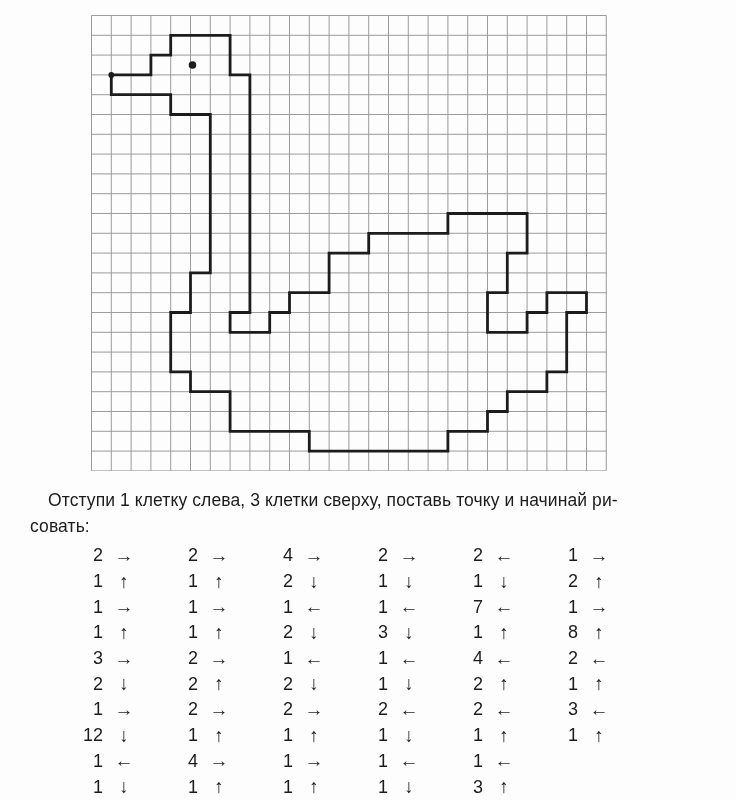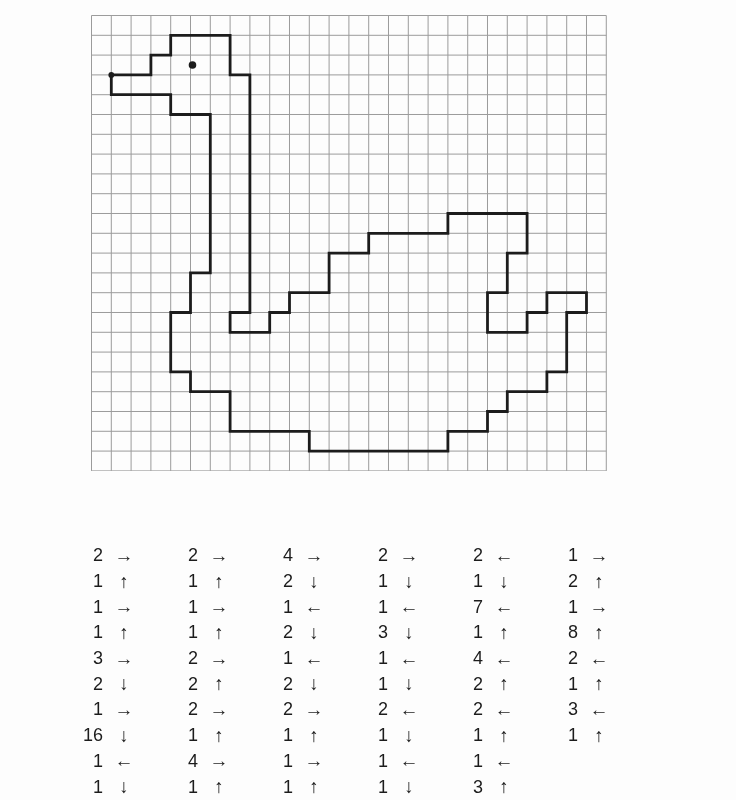--- a/index.html
+++ b/index.html
@@ -121,20 +121,24 @@
       <line x1="0" y1="376.2" x2="514.8000000000001" y2="376.2" class="grid-line"></line>
       <line x1="0" y1="396" x2="514.8000000000001" y2="396" class="grid-line"></line>
       <line x1="0" y1="415.8" x2="514.8000000000001" y2="415.8" class="grid-line"></line>
       <line x1="0" y1="435.6" x2="514.8000000000001" y2="435.6" class="grid-line"></line>
       <line x1="0" y1="455.40000000000003" x2="514.8000000000001" y2="455.40000000000003" class="grid-line"></line>
       <path d="M 19.8 59.400000000000006 L 59.400000000000006 59.400000000000006 L 59.400000000000006 39.6 L 79.2 39.6 L 79.2 19.8 L 138.6 19.8 L 138.6 59.400000000000006 L 158.4 59.400000000000006 L 158.4 297 L 138.6 297 L 138.6 316.8 L 178.20000000000002 316.8 L 178.20000000000002 297 L 198 297 L 198 277.2 L 237.60000000000002 277.2 L 237.60000000000002 237.60000000000002 L 277.2 237.60000000000002 L 277.2 217.8 L 356.40000000000003 217.8 L 356.40000000000003 198 L 435.6 198 L 435.6 237.60000000000002 L 415.8 237.60000000000002 L 415.8 277.2 L 396 277.2 L 396 316.8 L 435.6 316.8 L 435.6 297 L 455.40000000000003 297 L 455.40000000000003 277.2 L 495 277.2 L 495 297 L 475.20000000000005 297 L 475.20000000000005 356.40000000000003 L 455.40000000000003 356.40000000000003 L 455.40000000000003 376.2 L 415.8 376.2 L 415.8 396 L 396 396 L 396 415.8 L 356.40000000000003 415.8 L 356.40000000000003 435.6 L 217.8 435.6 L 217.8 415.8 L 138.6 415.8 L 138.6 376.2 L 99 376.2 L 99 356.40000000000003 L 79.2 356.40000000000003 L 79.2 297 L 99 297 L 99 257.40000000000003 L 118.80000000000001 257.40000000000003 L 118.80000000000001 99 L 79.2 99 L 79.2 79.2 L 19.8 79.2 L 19.8 59.400000000000006 Z" class="swan-path"></path>
       <circle cx="19.8" cy="59.400000000000006" r="2.9" class="dot"></circle>
       <circle cx="100.97999999999999" cy="49.5" r="3.8" class="dot"></circle>
     </svg>
 
+  <div class="instructions">
+    <span>Отступи 1 клетку слева, 3 клетки сверху, поставь точку и начинай ри-</span><br>
+    <span>совать:</span>
+  </div>
 
   <div class="dict-table">
       <div class="dict-col">
         <div class="dict-step">
           <span class="dict-num">2</span>
           <span class="dict-arrow">→</span>
         </div>
         <div class="dict-step">
           <span class="dict-num">1</span>
           <span class="dict-arrow">↑</span>
@@ -153,21 +157,21 @@
         </div>
         <div class="dict-step">
           <span class="dict-num">2</span>
           <span class="dict-arrow">↓</span>
         </div>
         <div class="dict-step">
           <span class="dict-num">1</span>
           <span class="dict-arrow">→</span>
         </div>
         <div class="dict-step">
-          <span class="dict-num">16</span>
+          <span class="dict-num">12</span>
           <span class="dict-arrow">↓</span>
         </div>
         <div class="dict-step">
           <span class="dict-num">1</span>
           <span class="dict-arrow">←</span>
         </div>
         <div class="dict-step">
           <span class="dict-num">1</span>
           <span class="dict-arrow">↓</span>
         </div>

